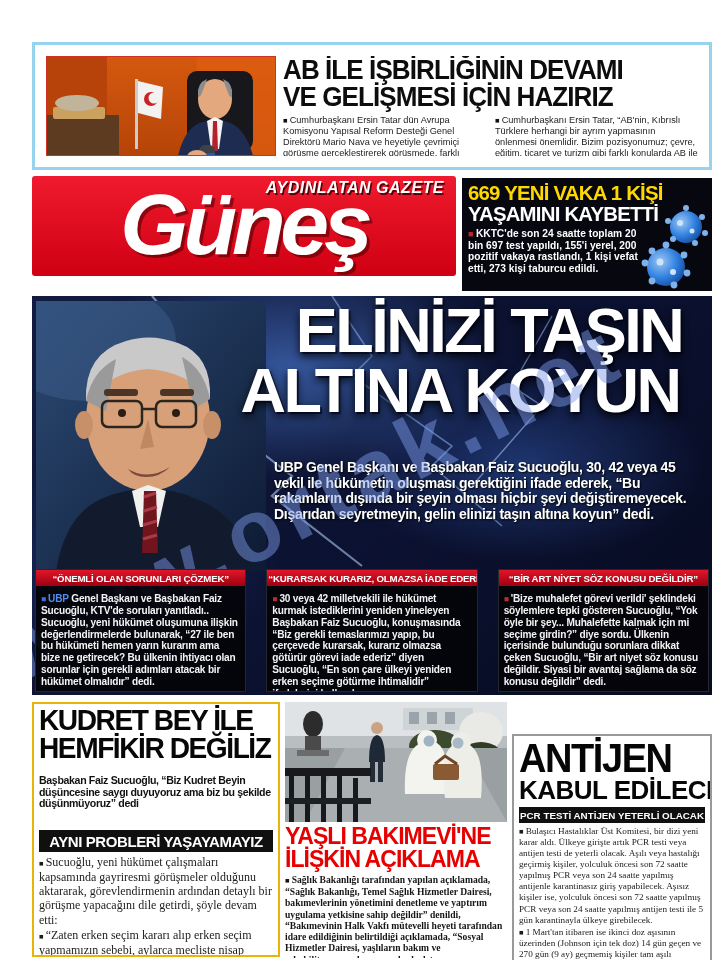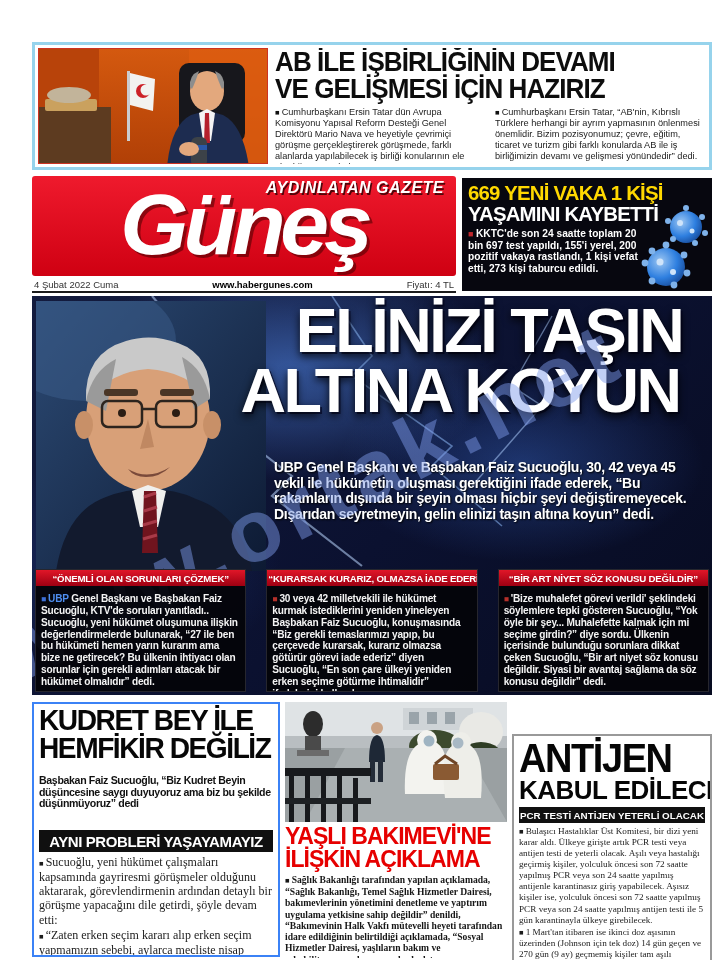--- a/index.html
+++ b/index.html
@@ -2,21 +2,21 @@
 <html><head>
 <meta charset="utf-8">
 <style>
   html,body{margin:0;padding:0;background:#e9e9e9;}
   .page{position:relative;width:720px;height:960px;background:#fff;margin:0 auto;
         overflow:hidden;font-family:"Liberation Sans",sans-serif;color:#111;}
 
   
   .top-box{position:absolute;left:32px;top:42px;width:680px;height:128px;
            border:3px solid #96d3ec;box-sizing:border-box;background:#fff;
-           display:flex;padding:3px;gap:7px;}
+           display:flex;padding:11px;gap:7px;}
   .top-photo{width:228px;flex-shrink:0;position:relative;overflow:hidden;
              border:1px solid #cc3322;}
   .top-right{flex:1;display:flex;flex-direction:column;overflow:hidden;}
   .top-headline{font-weight:bold;font-size:28px;line-height:.97;letter-spacing:-1px;
                 transform:scaleX(.93);transform-origin:left top;white-space:nowrap;color:#0d0d0d;}
   .top-cols{display:flex;gap:9px;margin-top:5px;}
   .top-col{flex:1;font-size:9.2px;line-height:1.18;color:#222;}
   .sq::before{content:"■ ";font-size:7.5px;color:#111;}
 
   
@@ -65,21 +65,21 @@
         flex-direction:column;overflow:hidden;}
   .mcol-h{background:linear-gradient(#e01628,#9d0012);color:#fff;font-size:9.7px;font-weight:bold;
           text-align:center;padding:2.5px 1px;white-space:nowrap;letter-spacing:-.2px;}
   .mcol-b{padding:7px 5px;font-size:10.1px;font-weight:bold;color:#f4f4f4;line-height:1.17;
           letter-spacing:-.2px;}
   .mcol-b .blead{color:#4f8ef0;}
   .mb-blue::before{content:"■ ";color:#3c6fd6;font-size:8.5px;}
   .mb-red2::before{content:"■ ";color:#b5302a;font-size:8.5px;}
 
   
-  .kudret{position:absolute;left:32px;top:702px;width:248px;height:255px;border:2px solid #3b82f6;
+  .kudret{position:absolute;left:32px;top:702px;width:248px;height:255px;border:2px solid #eab308;
           box-sizing:border-box;padding:3px 5px;overflow:hidden;background:#fff;}
   .kudret-h{font-size:29px;font-weight:bold;line-height:.96;letter-spacing:-1.5px;color:#070707;
             transform:scaleX(.97);transform-origin:left;white-space:nowrap;}
   .kudret-sub{font-size:10.6px;font-weight:bold;line-height:1.12;letter-spacing:-.35px;
               margin-top:12px;color:#111;}
   .kudret-bar{background:#101010;color:#fff;text-align:center;font-size:15px;font-weight:bold;
               letter-spacing:-.4px;padding:2.5px 0;margin:20px 0 3px;white-space:nowrap;}
   .serifbody{font-family:Liberation Serif, serif;font-size:12px;line-height:1.2;color:#1c1c1c;}
   .serifbody p{margin:0 0 1px;}
   .serifbody p::before{content:"■ ";font-size:7.5px;font-family:"Liberation Sans",sans-serif;}
@@ -149,25 +149,20 @@
         <div class="top-col sq">Cumhurbaşkanı Ersin Tatar dün Avrupa Komisyonu Yapısal Reform Desteği Genel Direktörü Mario Nava ve heyetiyle çevrimiçi görüşme gerçekleştirerek görüşmede, farklı alanlarda yapılabilecek iş birliği konularının ele alındığını vurguladı.</div>
         <div class="top-col sq">Cumhurbaşkanı Ersin Tatar, “AB'nin, Kıbrıslı Türklere herhangi bir ayrım yapmasının önlenmesi önemlidir. Bizim pozisyonumuz; çevre, eğitim, ticaret ve turizm gibi farklı konularda AB ile iş birliğimizin devamı ve gelişmesi yönündedir” dedi.</div>
       </div>
     </div>
   </div>
 
   <div class="gunes-box">
     <div class="tagline">AYDINLATAN GAZETE</div>
     <div class="gunes-title">Güneş</div>
   </div>
-  <div class="dateline">
-    <span>4 Şubat 2022 Cuma</span>
-    <span class="site">www.habergunes.com</span>
-    <span>Fiyatı: 4 TL</span>
-  </div>
 
   <div class="covid-box">
     <div class="covid-h y">669 YENİ VAKA 1 KİŞİ</div>
     <div class="covid-h">YAŞAMINI KAYBETTİ</div>
     <div class="covid-body">KKTC'de son 24 saatte toplam 20 bin 697 test yapıldı, 155'i yerel, 200 pozitif vakaya rastlandı, 1 kişi vefat etti, 273 kişi taburcu edildi.</div>
     <svg class="virus-svg" viewBox="0 0 72 86">
       <defs>
         <radialGradient id="vg" cx=".35" cy=".35" r=".8">
           <stop offset="0" stop-color="#9cc6f2"></stop>
             <stop offset=".55" stop-color="#2e7fe0"></stop>

